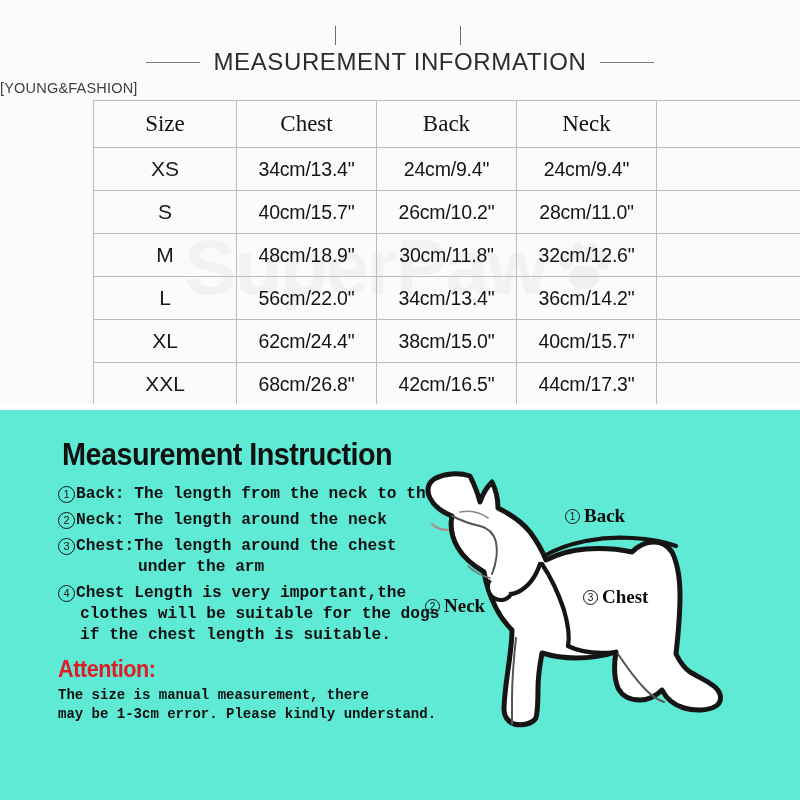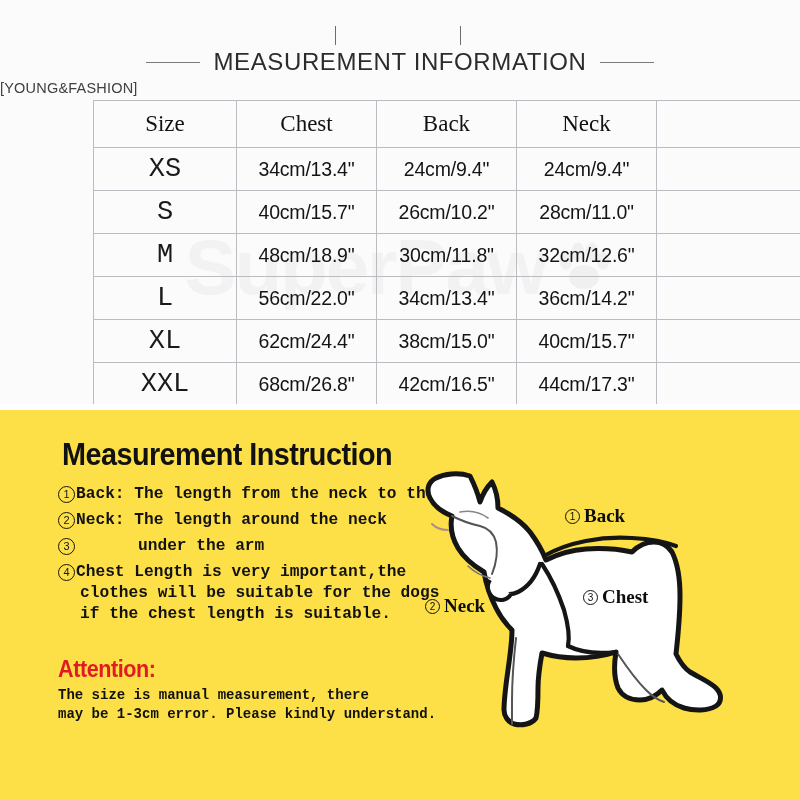--- a/index.html
+++ b/index.html
@@ -125,22 +125,22 @@
     background: transparent;
   }
   table.size-table th {
     font-family: "Liberation Serif", serif;
     font-size: 23px;
     font-weight: normal;
     color: #121212;
     height: 46px;
   }
   td.size-cell {
-    font-family: Liberation Mono, monospace;
-    font-size: 27px;
+    font-family: Liberation Sans, sans-serif;
+    font-size: 21px;
     color: #1a1a1a;
   }
   td.meas-cell {
     font-family: "Liberation Sans", sans-serif;
     font-size: 19.5px;
     color: #141414;
     letter-spacing: -0.2px;
   }
   col.c-size  { width: 143px; }
   col.c-meas  { width: 140px; }
@@ -155,21 +155,21 @@
     height: 6px;
     background: #ffffff;
   }
 
   
   #bottom-section {
     position: absolute;
     left: 0; top: 410px;
     width: 800px;
     height: 390px;
-    background: #fde047;
+    background: #5eead4;
     overflow: hidden;
   }
 
   #instr-title {
     position: absolute;
     left: 62px;
     top: 27px;
     font-family: "Liberation Sans", sans-serif;
     font-weight: bold;
     font-size: 31px;
@@ -392,21 +392,21 @@
       <div class="instr-item">
         <span class="instr-num">1</span>
         <span class="instr-text"><span>Back: The length from the neck to the ass</span></span>
       </div>
       <div class="instr-item">
         <span class="instr-num">2</span>
         <span class="instr-text"><span>Neck: The length around the neck</span></span>
       </div>
       <div class="instr-item">
         <span class="instr-num">3</span>
-        <span class="instr-text"><span class="indent-line">under the arm</span></span>
+        <span class="instr-text"><span>Chest:The length around the chest</span><span class="indent-line">under the arm</span></span>
       </div>
       <div class="instr-item">
         <span class="instr-num">4</span>
         <span class="instr-text"><span>Chest Length is very important,the</span><span class="cont-line">clothes will be suitable for the dogs</span><span class="cont-line">if the chest length is suitable.</span></span>
       </div>
     </div>
 
   <div id="attention-block">
     <div id="attention-heading">Attention:</div>
     <div class="attention-line">The size is manual measurement, there</div>

